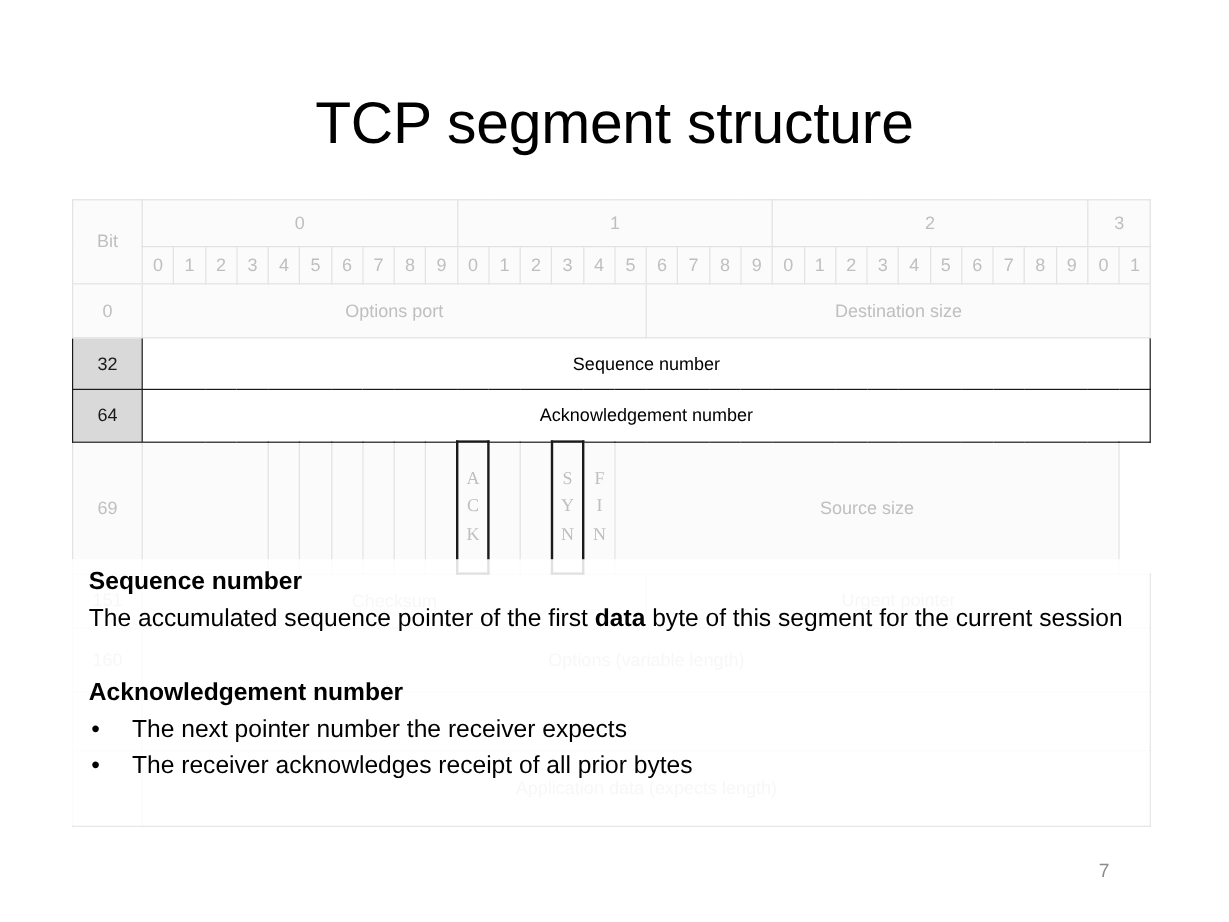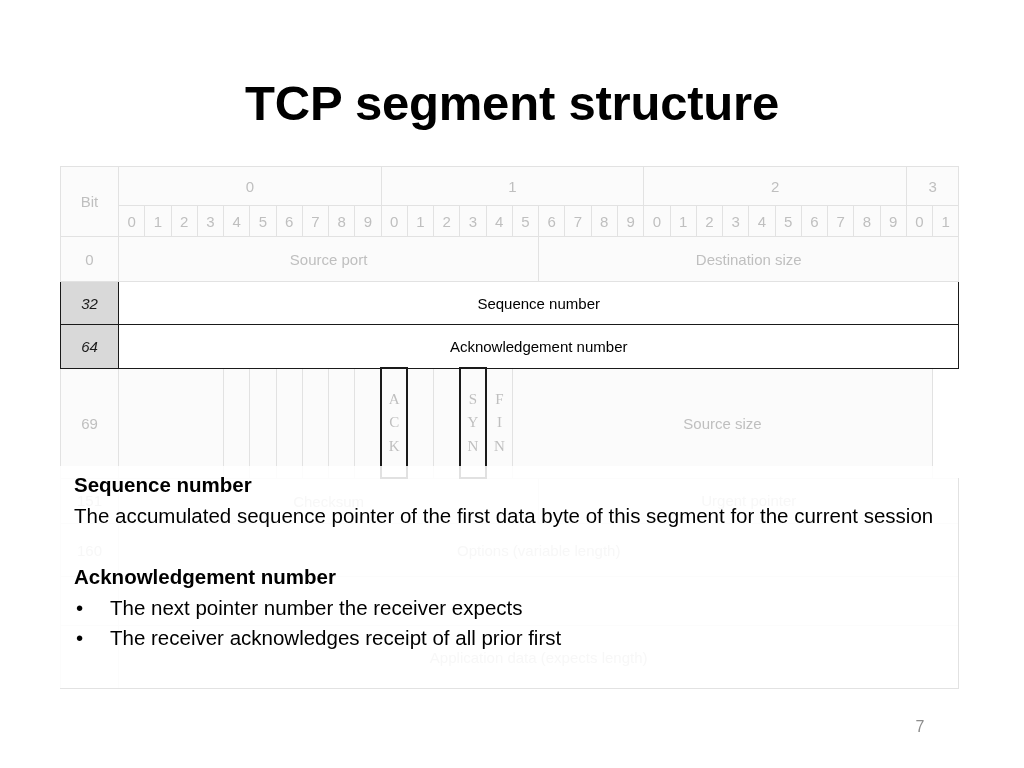--- a/index.html
+++ b/index.html
@@ -17,21 +17,21 @@
   }
 
   
   #slide-title {
     position: absolute;
     left: 0;
     top: 78px;
     width: 1024px;
     text-align: center;
     font-size: 49px;
-    font-weight: bold;
+    font-weight: normal;
     line-height: 1.05;
     letter-spacing: -0.2px;
     color: #000000;
   }
 
   
   #tcp-table {
     position: absolute;
     left: 60px;
     top: 166px;
@@ -79,21 +79,20 @@
   .r-opt td { height: 52px; }
   .r-gap td { height: 48px; }
   .r-app td { height: 62px; }
 
   
   td.hl-lbl {
     background: #d9d9d9 !important;
     color: #1a1a1a !important;
     border: 1px solid #1a1a1a !important;
     font-size: 15px;
-    font-style: italic;
   }
   td.hl-cell {
     background: #ffffff !important;
     color: #000000 !important;
     border: 1px solid #1a1a1a !important;
     font-size: 21px;
   }
 
   
   td.flagcell {
@@ -154,21 +153,21 @@
   #overlay-text li {
     position: relative;
     padding-left: 36px;
     margin: 0;
   }
   #overlay-text li .bullet {
     position: absolute;
     left: 2px;
     top: 0;
   }
-  b.inl { font-weight: normal; }
+  b.inl { font-weight: bold; }
 
   
   #page-number {
     position: absolute;
     left: 900px;
     top: 718px;
     width: 40px;
     text-align: center;
     font-size: 16px;
     color: #8d8d8d;
@@ -224,21 +223,21 @@
       <td>6</td>
       <td>7</td>
       <td>8</td>
       <td>9</td>
       <td>0</td>
       <td>1</td>
     </tr>
 
     <tr class="r-ports">
       <td class="rowlbl">0</td>
-      <td class="bigname" colspan="16">Source port</td>
+      <td class="bigname" colspan="16">Options port</td>
       <td class="bigname" colspan="16">Destination size</td>
     </tr>
 
     <tr class="r-seq">
       <td class="rowlbl hl-lbl">32</td>
       <td class="bigname hl-cell" colspan="32">Sequence number</td>
     </tr>
 
     <tr class="r-ack">
       <td class="rowlbl hl-lbl">64</td>
@@ -321,17 +320,17 @@
 
 <div id="overlay-box"></div>
 
 <div id="overlay-text">
   <p class="hdr">Sequence number</p>
   <p class="p-just"><span>The accumulated sequence pointer of the first </span><b class="inl">data</b><span> byte of this segment for the current session</span></p>
   <div class="spacer"></div>
   <p class="hdr">Acknowledgement number</p>
   <ul>
     <li><span class="bullet">•</span><span>The next pointer number the receiver expects</span></li>
-    <li><span class="bullet">•</span><span>The receiver acknowledges receipt of all prior first</span></li>
+    <li><span class="bullet">•</span><span>The receiver acknowledges receipt of all prior bytes</span></li>
   </ul>
 </div>
 
 <div id="page-number">7</div>
 
 </body></html>

